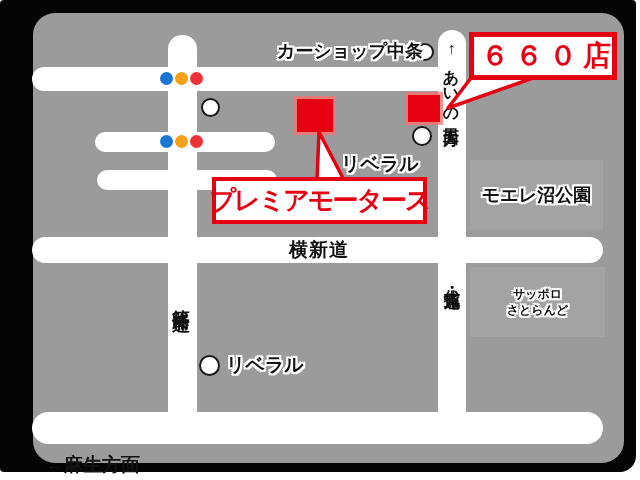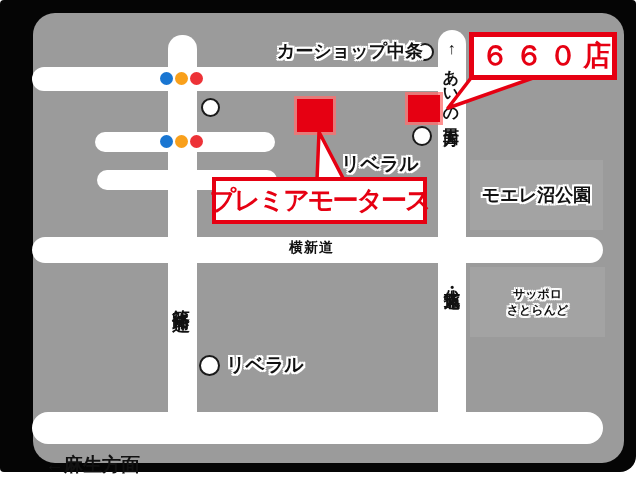--- a/index.html
+++ b/index.html
@@ -49,21 +49,21 @@
     white-space: nowrap; font-size: 18px; line-height: 1.1;
   }
   .outline, .area-green {
     text-shadow: -2px -2px 0 #fff, 2px -2px 0 #fff, -2px 2px 0 #fff, 2px 2px 0 #fff,
                  -2px 0 0 #fff, 2px 0 0 #fff, 0 -2px 0 #fff, 0 2px 0 #fff;
   }
   .lbl-carshop  { left: 277px; top: 42px; }
   .lbl-pump     { left: 87px;  top: 98px; }
   .lbl-liberal  { left: 341px; top: 126px; font-size: 19px; margin-top: 28px; }
   .lbl-tsudome  { left: 226px; top: 355px; font-size: 19px; }
-  .lbl-yokoshindo { left: 289px; top: 240px; font-size: 14px; letter-spacing: 1px; }
+  .lbl-yokoshindo { left: 289px; top: 240px; font-size: 19px; letter-spacing: 1px; }
   .lbl-airport  { left: 272px; top: 419px; font-size: 19px; letter-spacing: 1px; }
   .lbl-asabu    { left: 45px;  top: 419px; font-size: 19px; margin-top: 36px; }
 
   .vtext {
     position: absolute; font-weight: bold; color: #111;
     writing-mode: vertical-rl; text-orientation: upright;
     white-space: nowrap; line-height: 1;
   }
   .lbl-ainosato { left: 443px; top: 40px;  font-size: 16px; letter-spacing: 1px; }
   .lbl-fushiko  { left: 444px; top: 276px; font-size: 16px; letter-spacing: 1px; }

